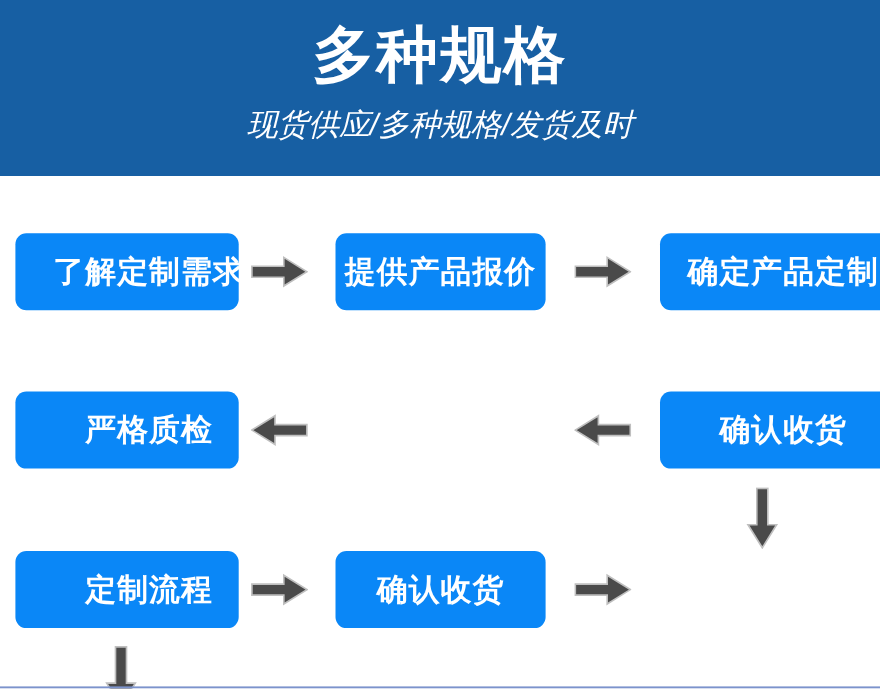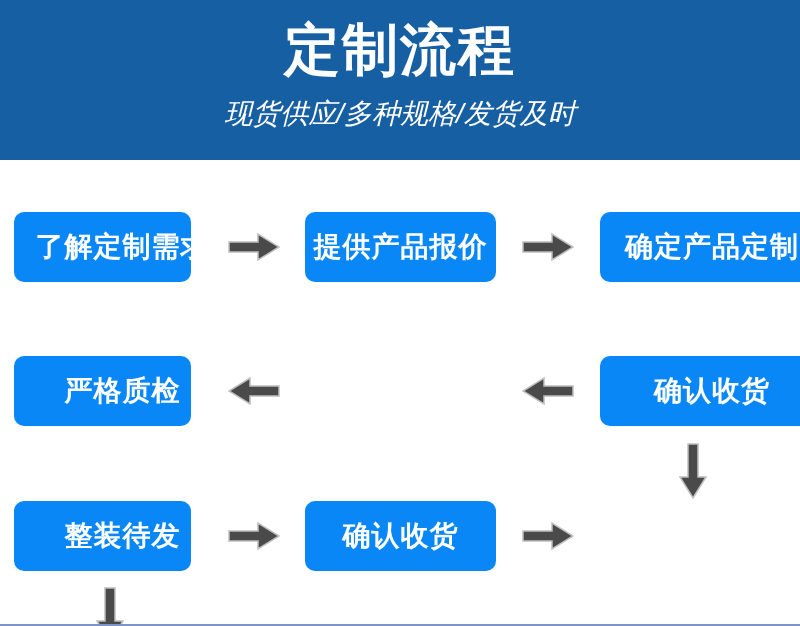--- a/index.html
+++ b/index.html
@@ -81,21 +81,21 @@
     color: #ffffff;
     font-size: 28px;
     font-weight: bold;
     letter-spacing: 1px;
     display: flex;
     align-items: center;
     justify-content: center;
     box-sizing: border-box;
     white-space: nowrap;
   }
-  .col-1 { left: 14px;  width: 177px; padding-left: 40px; }
+  .col-1 { left: 14px;  width: 203px; padding-left: 40px; }
   .col-2 { left: 305px; width: 191px; text-align: center; }
   .col-3 { left: 600px; width: 224px; }
 
   
   .arrow-h {
     position: absolute;
     width: 52px;
     height: 30px;
     top: 20px;
   }
@@ -123,21 +123,21 @@
     bottom: 0;
     width: 800px;
     height: 2px;
     background: #7C93CC;
   }
 </style>
 </head>
 <body>
 
 <div class="banner">
-  <div class="banner-title">定制流程</div>
+  <div class="banner-title">多种规格</div>
   <div class="banner-subtitle">现货供应/多种规格/发货及时</div>
 </div>
 
 <div class="flow">
 
   <div class="row row-1">
     <div class="step col-1">了解定制需求</div>
 
     <div class="arrow-h arr-a">
       <svg viewBox="0 0 52 30" xmlns="http://www.w3.org/2000/svg">
@@ -181,21 +181,21 @@
     <div class="step col-3">确认收货</div>
   </div>
 
   <div class="arrow-v arr-down-left">
     <svg viewBox="0 0 30 56" xmlns="http://www.w3.org/2000/svg">
       <polygon class="arrow-fill" points="10,1 20,1 20,34 28,34 15,55 2,34 10,34"></polygon>
     </svg>
   </div>
 
   <div class="row row-3">
-    <div class="step col-1">整装待发</div>
+    <div class="step col-1">定制流程</div>
 
     <div class="arrow-h arr-a">
       <svg viewBox="0 0 52 30" xmlns="http://www.w3.org/2000/svg">
         <polygon class="arrow-fill" points="1,10 30,10 30,2 51,15 30,28 30,20 1,20"></polygon>
       </svg>
     </div>
 
     <div class="step col-2">确认收货</div>
 
     <div class="arrow-h arr-b">

